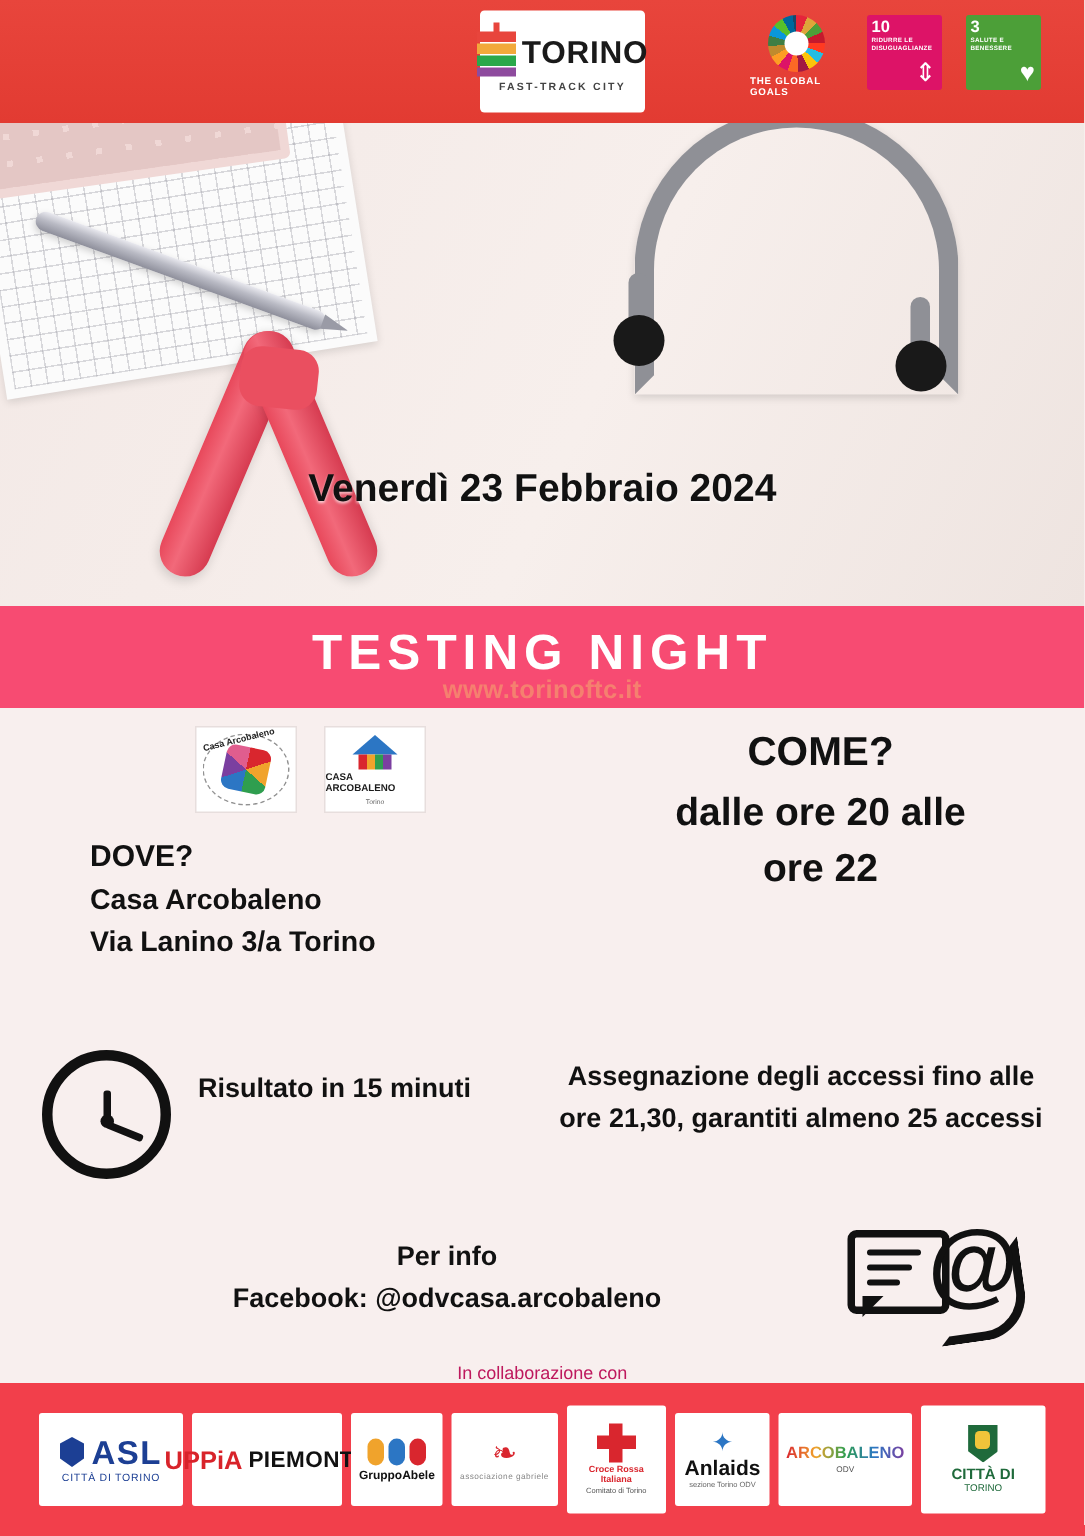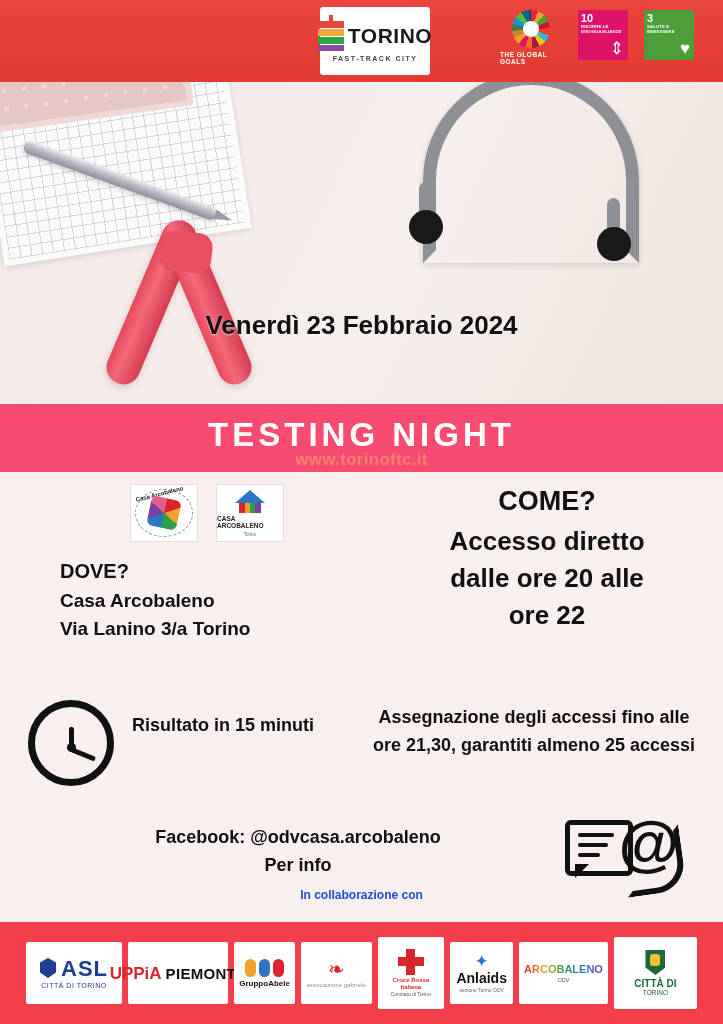--- a/index.html
+++ b/index.html
@@ -556,25 +556,25 @@
     border: 6px solid #111;
     border-left-color: transparent;
     border-top-color: transparent;
     border-radius: 0 0 30px 0;
     transform: rotate(-8deg);
   }
 
   .collab {
     position: absolute;
     left: 0; right: 0;
-    bottom: 20px;
+    bottom: 0;
     text-align: center;
     font-size: 12px;
-    font-weight: bold;
-    color: #1d4ed8;
+    font-weight: normal;
+    color: #be185d;
   }
 
   
   .footer {
     position: relative;
     height: 102px;
     background: #f23f4b;
     display: flex;
     align-items: center;
     justify-content: center;
@@ -736,43 +736,42 @@
       </div>
       <div class="logo-casa">
         <div class="house"></div>
         <div class="txt">CASA ARCOBALENO</div>
         <div class="txt2">Torino</div>
       </div>
     </div>
 
     <div class="come-block">
       <div class="come-title">COME?</div>
-      <div class="come-line">Accesso diretto</div>
       <div class="come-line">dalle ore 20 alle</div>
       <div class="come-line">ore 22</div>
     </div>
 
     <div class="dove-block">
       <div class="dove-title">DOVE?</div>
       <div class="dove-line">Casa Arcobaleno</div>
       <div class="dove-line">Via Lanino 3/a Torino</div>
     </div>
 
     <div class="clock-icon">
       <div class="hand-h"></div>
       <div class="hand-m"></div>
       <div class="pivot"></div>
     </div>
     <div class="risultato">Risultato in 15 minuti</div>
 
     <div class="assegnazione">Assegnazione degli accessi fino alle ore 21,30, garantiti almeno 25 accessi</div>
 
     <div class="perinfo">
+      <div>Per info</div>
       <div>Facebook: @odvcasa.arcobaleno</div>
-      <div>Per info</div>
     </div>
 
     <div class="contact-icon">
       <div class="bubble">
           <i></i>
           <i></i>
           <i></i>
         </div>
       <div class="tail"></div>
       <div class="phone"></div>

